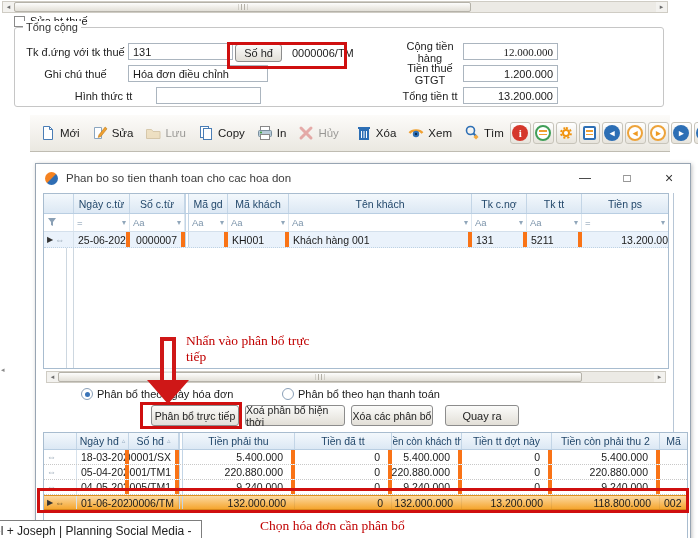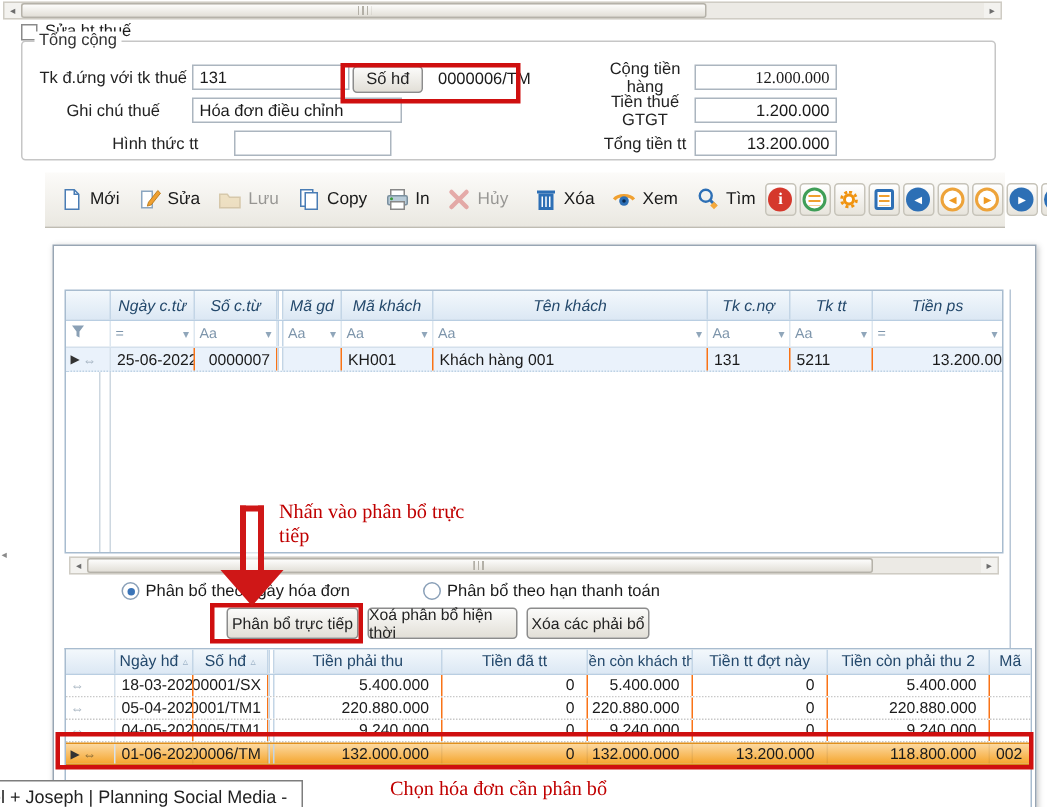--- a/index.html
+++ b/index.html
@@ -64,21 +64,21 @@
   .grid { position:absolute; background:#fff; border:1px solid #a8bccf; overflow:hidden; }
   .ghead { display:flex; background:linear-gradient(#f3f8fc,#dce8f4); border-bottom:1px solid #b9cee2; color:#23486b; }
   .gh { display:flex; align-items:center; justify-content:center; gap:3px; border-right:1px solid #c3d5e6;
         font-size:10.5px; white-space:nowrap; overflow:hidden; }
   .sortmark { font-size:7px; color:#9fb4c8; }
   .gfilter { display:flex; background:#fff; border-bottom:1px solid #d4e0ec; height:18px; }
   .gf { display:flex; align-items:center; justify-content:space-between; padding:0 3px;
         border-right:1px solid #dde7f0; color:#7d95ab; font-size:9.5px; }
   .caret { font-size:8px; color:#90a6ba; }
   .grow { display:flex; border-bottom:1px dotted #bed2e4; align-items:stretch; background:#eaf2fb; }
-  .gc { display:flex; align-items:center; padding-left:4px; border-right:1px solid #f97316;
+  .gc { display:flex; align-items:center; padding-left:4px; border-right:4px solid #f97316;
         font-size:10.5px; white-space:nowrap; overflow:hidden; }
   .gc.num { justify-content:flex-end; padding-right:8px; padding-left:0; }
   .gc.numtight { justify-content:flex-end; padding-right:4px; padding-left:0; }
   .sp { width:4px; border-left:1px solid #c3d5e6; border-right:1px solid #c3d5e6; background:#fff; }
   .ind { display:flex; align-items:center; gap:2px; padding-left:3px; border-right:1px solid #d7e2ec; }
   .rowarrow { font-size:8px; color:#333; }
   .pin { font-size:9px; color:#9aaab8; }
 
   
   .vg0{width:30px}.vg1{width:56px}.vg2{width:55px}.vg3{width:39px}.vg4{width:61px}
@@ -287,23 +287,32 @@
       <div class="navbtn">
           <span class="cic ci-help">?</span>
         </div>
     </div>
   </div>
 
   <span class="stray">◂</span>
 
   <div class="dialog">
 
+    <div class="titlebar">
+      <span class="dlg-icon"></span>
+      <span class="dlg-title">Phan bo so tien thanh toan cho cac hoa don</span>
+      <div class="winctl">
+        <div class="wc">—</div>
+        <div class="wc">□</div>
+        <div class="wc" style="font-size:14px;">×</div>
+      </div>
+    </div>
 
     <div class="grid" style="left:7px; top:29px; width:626px; height:176px;">
-      <div class="ghead" style="height:20px;font-style:italic;">
+      <div class="ghead" style="height:20px;">
         <div class="gh vg0"></div>
         <div class="gh vg1">Ngày c.từ</div>
         <div class="gh vg2">Số c.từ</div>
         <div class="sp"></div>
         <div class="gh vg3">Mã gd</div>
         <div class="gh vg4">Mã khách</div>
         <div class="gh vg5">Tên khách</div>
         <div class="gh vg6">Tk c.nợ</div>
         <div class="gh vg7">Tk tt</div>
         <div class="gh vg8" style="border-right:none;">Tiền ps</div>
@@ -385,21 +394,22 @@
       <span>Phân bổ theo ngày hóa đơn</span>
     </div>
     <div class="radio-row" style="left:214px; top:224px;">
       <span class="radio"></span>
       <span>Phân bổ theo hạn thanh toán</span>
     </div>
 
     <div class="btn" style="position:absolute; left:17px; top:241px; width:90px; height:21px;margin-top:33px;">Phân bổ tự động</div>
     <div class="btn" style="position:absolute; left:115px; top:241px; width:88px; height:21px; font-size:10.5px;">Phân bổ trực tiếp</div>
     <div class="btn" style="position:absolute; left:209px; top:241px; width:100px; height:21px; font-size:10.5px;">Xoá phân bổ hiện thời</div>
-    <div class="btn" style="position:absolute; left:315px; top:241px; width:82px; height:21px; font-size:10.5px;">Xóa các phải bổ</div>
+    <div class="btn" style="position:absolute; left:315px; top:241px; width:82px; height:21px; font-size:10.5px;">Xóa các phân bổ</div>
+    <div class="btn" style="position:absolute; left:409px; top:241px; width:74px; height:21px;">Quay ra</div>
 
     <div class="grid" style="left:7px; top:268px; width:645px; height:112px; border-bottom:none;">
       <div class="ghead" style="height:17px;">
         <div class="gh ig0"></div>
         <div class="gh ig1">
             <span>Ngày hđ</span>
             <span class="sortmark">▵</span>
           </div>
         <div class="gh ig2">
             <span>Số hđ</span>

